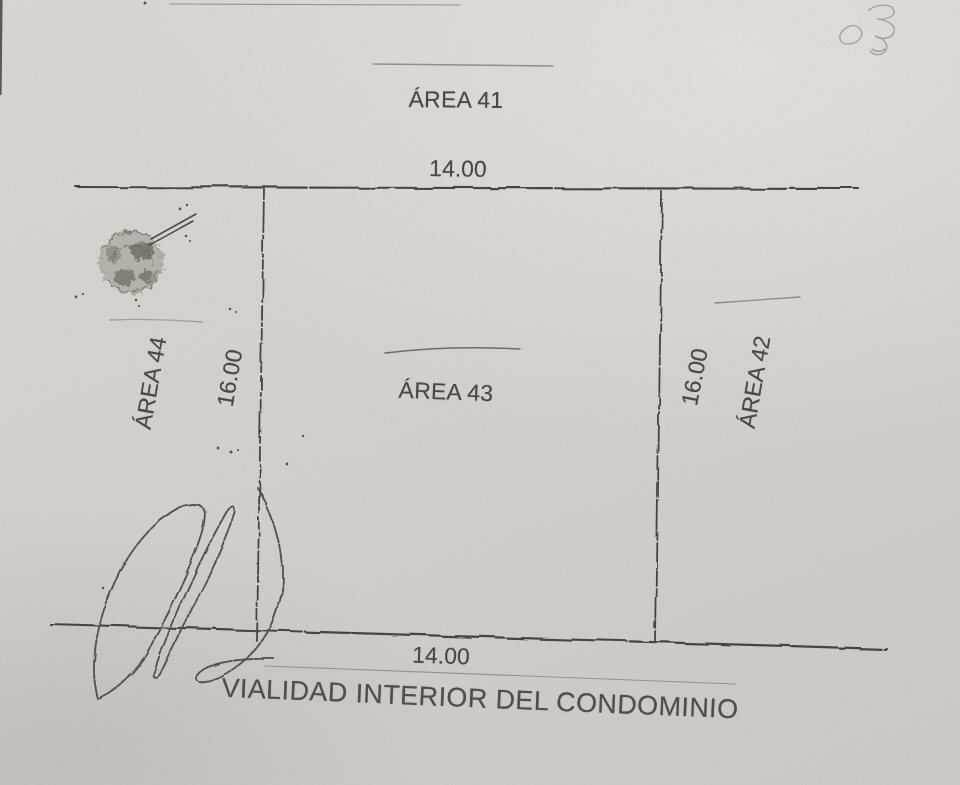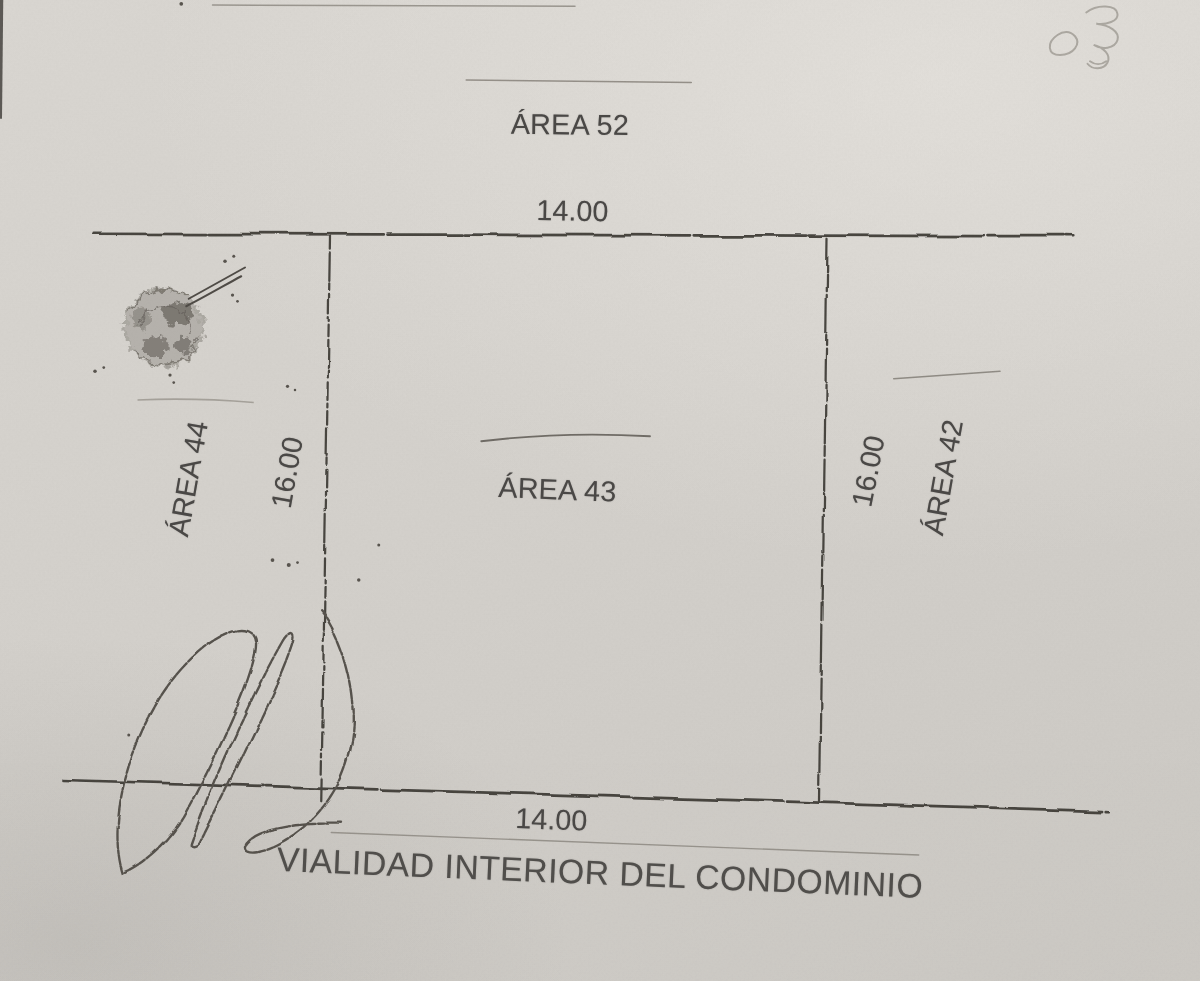--- a/index.html
+++ b/index.html
@@ -110,21 +110,21 @@
       <path d="M846 28 c-9 6 -8 16 2 16 c11 0 17 -9 12 -15 c-4 -5 -10 -4 -14 -1"></path>
       <path d="M869 10 c9 -7 24 -6 25 1 c1 6 -9 9 -17 8 c10 1 19 6 17 13 c-2 7 -13 8 -19 4 c8 2 14 8 11 14 c-3 6 -12 6 -16 1"></path>
       <path d="M872 49 c4 3 9 3 13 0"></path>
     </g>
 
     <path d="M0 0 L2.6 0 L1.6 95 L0 95 Z" fill="#44423e" opacity=".85"></path>
 
     <rect x="0" y="0" width="960" height="785" filter="url(#grainF)" opacity="0.10"></rect>
   </svg>
 
-  <div class="label l-area52">ÁREA 52</div>
+  <div class="label l-area52">ÁREA 41</div>
   <div class="label l-dimtop">14.00</div>
   <div class="label l-area44">ÁREA 44</div>
   <div class="label l-dimleft">16.00</div>
   <div class="label l-area43">ÁREA 43</div>
   <div class="label l-dimright">16.00</div>
   <div class="label l-area42">ÁREA 42</div>
   <div class="label l-dimbottom">14.00</div>
   <div class="label l-road">VIALIDAD INTERIOR DEL CONDOMINIO</div>
 
 </div>

